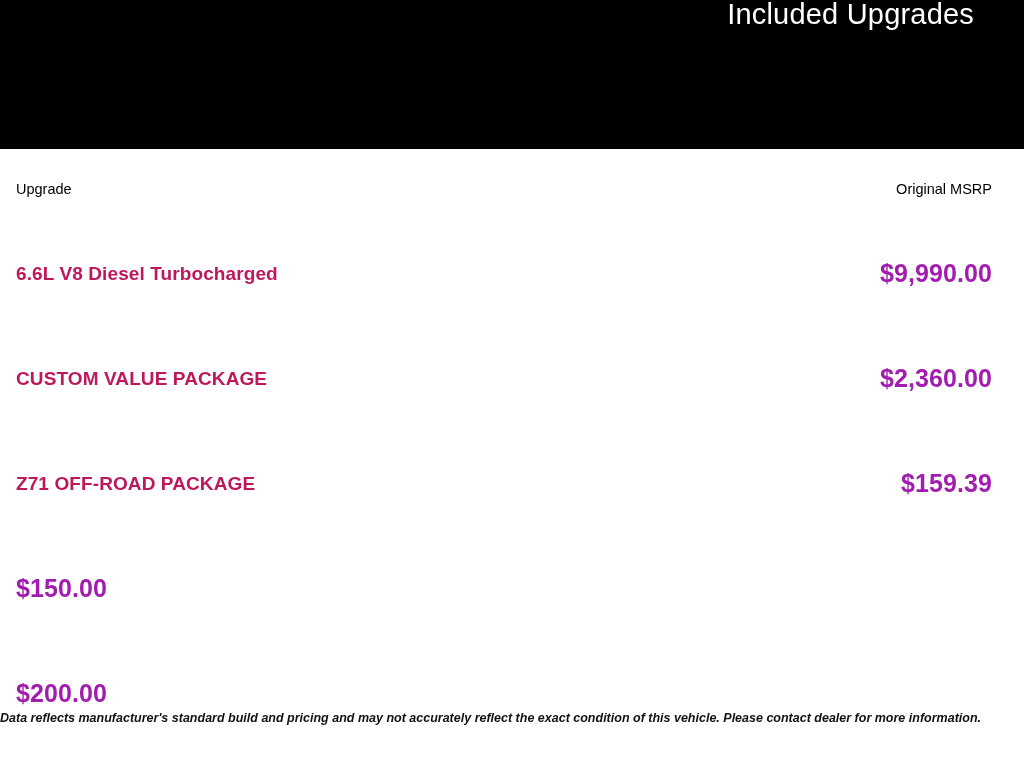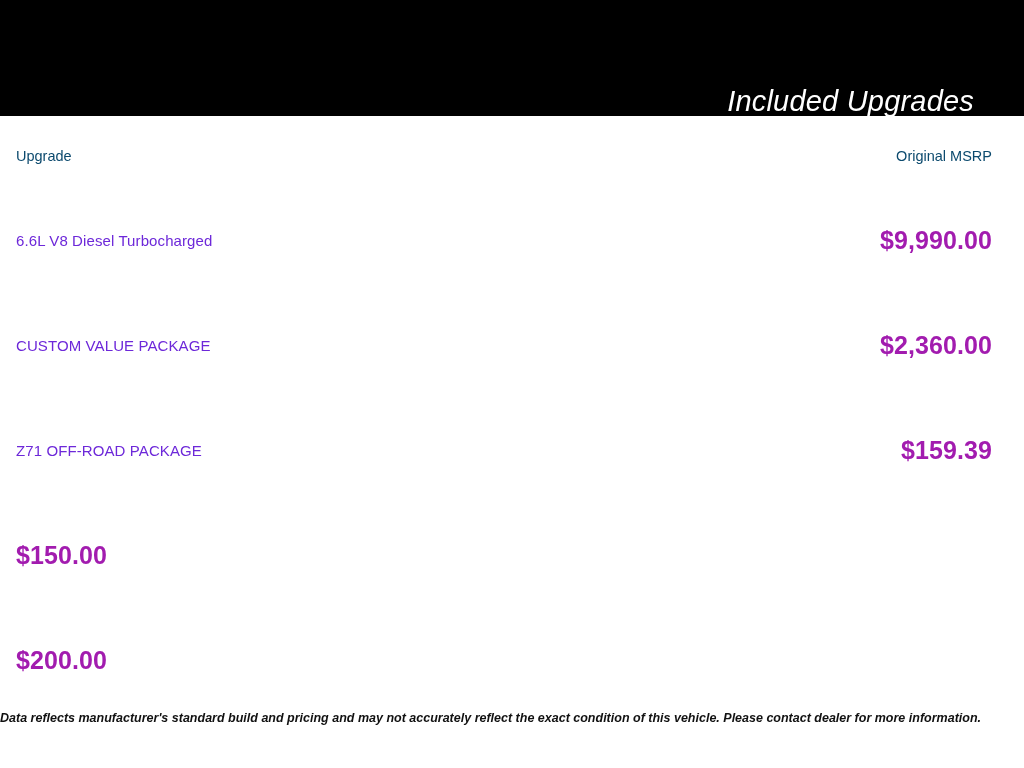--- a/index.html
+++ b/index.html
@@ -16,29 +16,28 @@
   }
   .page {
     width: 1024px;
     height: 768px;
     position: relative;
     background: #ffffff;
     display: flex;
     flex-direction: column;
   }
   .header {
-    height: 116px;
+    height: 149px;
     background: #000000;
     display: flex;
-    align-items: flex-end;
+    align-items: flex-start;
     justify-content: flex-end;
     box-sizing: border-box;
     padding-right: 50px;
     flex: 0 0 auto;
-    font-style: italic;
   }
   .header-title {
     color: #ffffff;
     font-size: 29px;
     font-weight: 400;
     letter-spacing: 0.2px;
     line-height: 1;
   }
   .content {
     flex: 1 1 auto;
@@ -46,40 +45,40 @@
     padding: 0 16px 0 16px;
     box-sizing: border-box;
   }
   .col-head {
     display: flex;
     justify-content: space-between;
     align-items: baseline;
     padding-top: 32px;
   }
   .col-head-left, .col-head-right {
-    color: #0c4a6e;
+    color: #000000;
     font-size: 14.5px;
     font-weight: 400;
   }
   .col-head-right {
     padding-right: 16px;
   }
   .rows {
     margin-top: 24px;
   }
   .row {
     height: 105px;
     display: flex;
     align-items: center;
     justify-content: space-between;
   }
   .row-label {
-    font-size: 15px;
-    font-weight: 400;
-    color: #6d28d9;
+    font-size: 19px;
+    font-weight: 700;
+    color: #be185d;
     letter-spacing: 0.1px;
   }
   .row-price {
     font-size: 25px;
     font-weight: 700;
     color: #a21caf;
     padding-right: 16px;
     letter-spacing: 0.1px;
     white-space: nowrap;
   }

